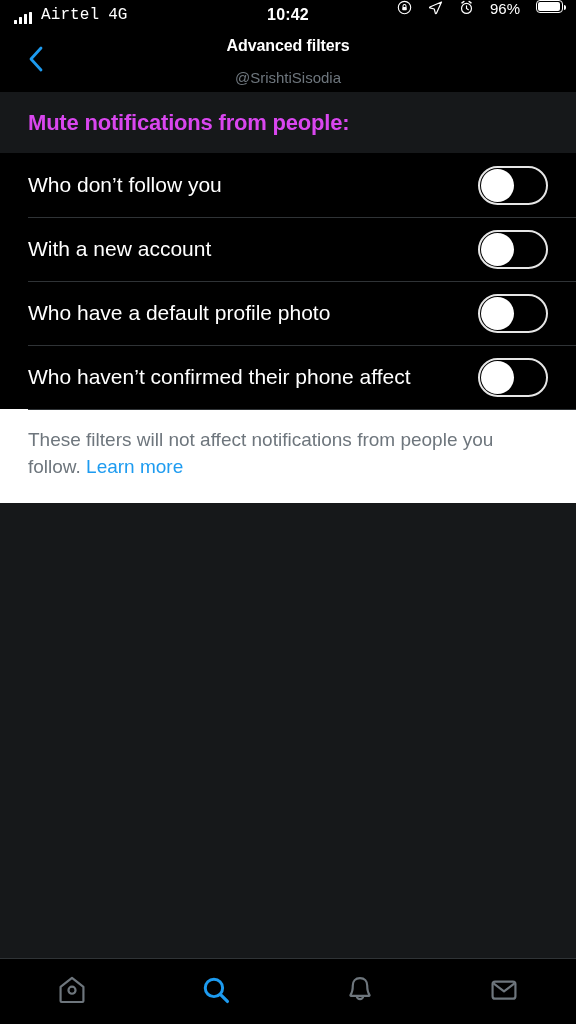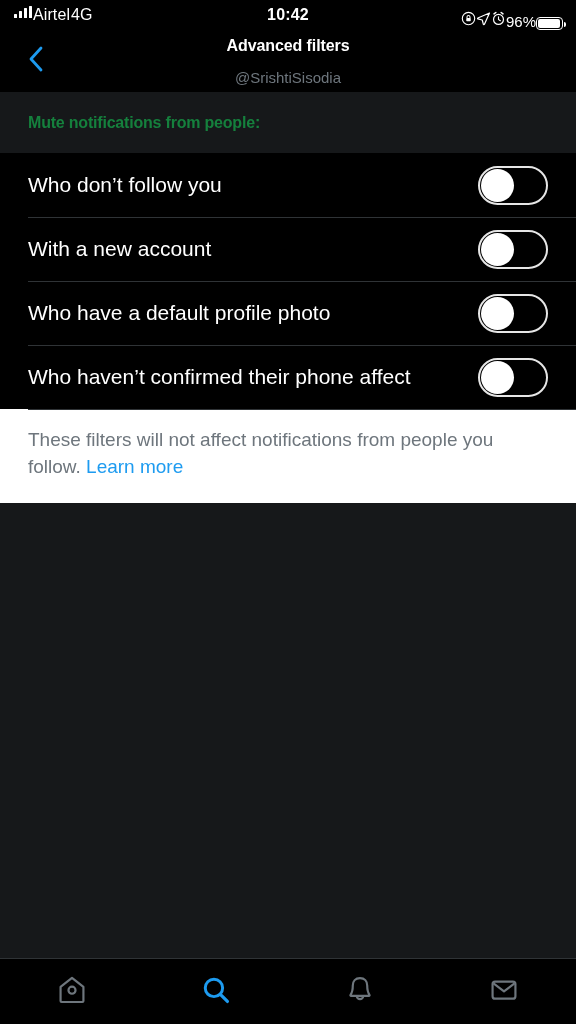--- a/index.html
+++ b/index.html
@@ -11,22 +11,22 @@
     overflow:hidden;
   }
   #app { position:relative; width:576px; height:1024px; background:#16181a; display:flex; flex-direction:column; }
 
   
   .statusbar {
     height:30px; background:#000; color:#fff;
     display:flex; align-items:center; position:relative;
     padding:0 14px; flex:0 0 30px;
   }
-  .sb-left { display:flex; align-items:flex-start; gap:1px; }
-  .sb-right { position:absolute; right:13px; top:0; height:30px; display:flex; align-items:flex-end; gap:0; }
+  .sb-left { display:flex; align-items:flex-end; gap:9px;font-family:Liberation Mono, monospace; }
+  .sb-right { position:absolute; right:13px; top:0; height:30px; display:flex; align-items:flex-start; gap:16px; }
   .sb-center { position:absolute; left:0; right:0; top:0; height:30px; display:flex; align-items:center; justify-content:center; pointer-events:none; }
   .sb-time { font-size:16px; font-weight:bold; letter-spacing:.2px; }
   .sb-carrier { font-size:16px; font-weight:400; letter-spacing:.1px; }
   .sb-net { font-size:16px; font-weight:400; }
   .sb-pct { font-size:15px; font-weight:400; }
   .bars { display:flex; align-items:flex-end; gap:2px; height:12px; }
   .bars i { display:block; width:3px; background:#fff; border-radius:.5px; }
   .bars i:nth-child(1){height:4px}
   .bars i:nth-child(2){height:7px}
   .bars i:nth-child(3){height:10px}
@@ -46,21 +46,21 @@
   }
   .nav-titles { display:flex; flex-direction:column; align-items:center; line-height:1; }
   .nav-title { font-size:16px; font-weight:bold; color:#fff; letter-spacing:-.1px; }
   .nav-sub { font-size:15px; color:#6e767d; margin-top:16px; }
 
   
   .section-head {
     flex:0 0 61px; background:#16181a;
     display:flex; align-items:center; padding:0 28px;
   }
-  .section-head span { font-size:16px; font-weight:bold; color:#15803d; letter-spacing:-.2px; }
+  .section-head span { font-size:22px; font-weight:bold; color:#d946ef; letter-spacing:-.2px; }
 
   
   .rows { background:#000; }
   .row {
     position:relative; background:#000;
     display:flex; align-items:center; justify-content:space-between;
     padding:0 28px; min-height:64px;
   }
   .row .label { font-size:21px; color:#fff; line-height:1.42; max-width:420px; }
   .row + .row::before,

